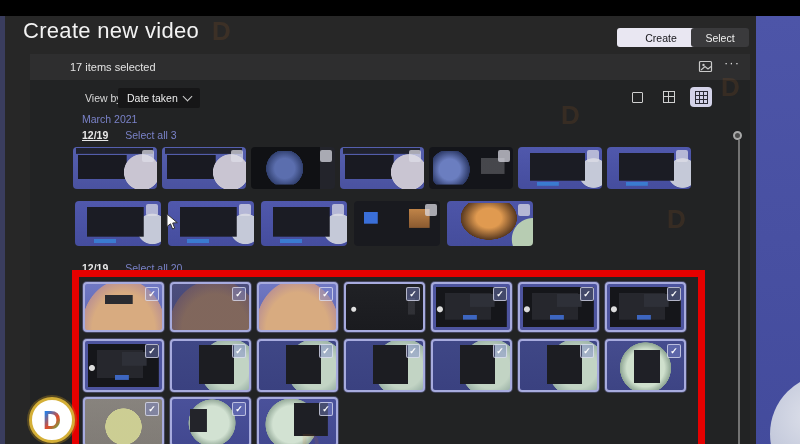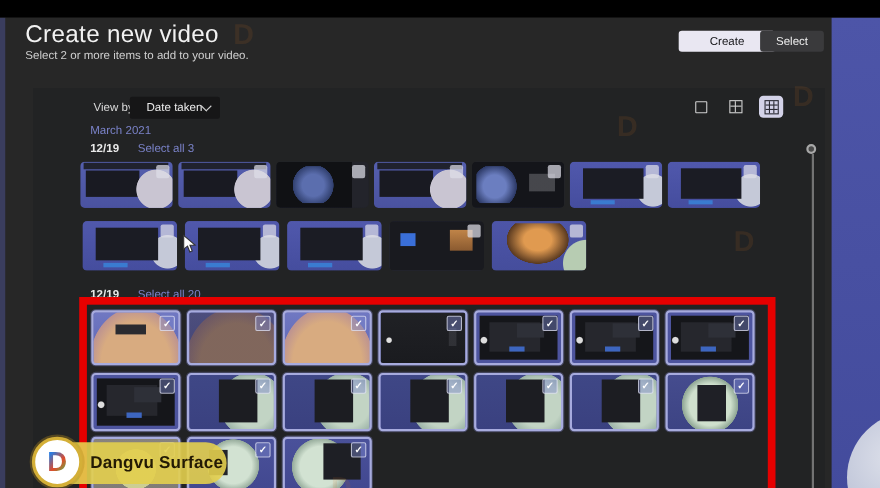--- a/index.html
+++ b/index.html
@@ -25,41 +25,41 @@
   .selbar{position:absolute;left:25px;top:38px;width:720px;height:26px;background:#2e2e2f;}
   .sel-status{position:absolute;left:40px;top:7px;font-size:11px;color:#e2e2e2;}
   .sel-photo{position:absolute;left:668px;top:5px;width:16px;height:16px;}
   .sel-more{position:absolute;left:694px;top:1px;font-size:13px;color:#dcdcdc;letter-spacing:1px;}
 
   
   .panel{position:absolute;left:25px;top:64px;width:720px;height:380px;background:#222324;}
 
   .viewby-label{position:absolute;left:55px;top:12px;font-size:10.5px;color:#dadada;}
   .dropdown{position:absolute;left:88px;top:8px;width:82px;height:20px;background:#161617;
-      border-radius:2px;display:flex;align-items:center;text-align:right;}
+      border-radius:2px;display:flex;align-items:center;}
   .dropdown .dd-text{font-size:10.5px;color:#ececec;padding-left:9px;flex:1;}
   .chev{width:6px;height:6px;border-right:1.4px solid #cfcfcf;border-bottom:1.4px solid #cfcfcf;
       transform:rotate(45deg);margin-right:9px;margin-top:-3px;}
 
   .viewtoggles{position:absolute;left:596px;top:5px;width:86px;height:24px;display:flex;align-items:center;gap:10px;}
   .vt{width:22px;height:20px;display:flex;align-items:center;justify-content:center;border-radius:4px;}
   .vt.active{background:#d3d2e8;}
   .ic-sq{width:9px;height:9px;border:1.3px solid #cfcfcf;border-radius:1px;}
   .ic-grid4{width:10px;height:10px;border:1.2px solid #cfcfcf;
       background:linear-gradient(#cfcfcf,#cfcfcf) 50% 0/1.2px 100% no-repeat,
                  linear-gradient(#cfcfcf,#cfcfcf) 0 50%/100% 1.2px no-repeat;}
   .ic-grid9{width:11px;height:11px;border:1.3px solid #2a2a34;
       background:linear-gradient(#2a2a34,#2a2a34) 33% 0/1.2px 100% no-repeat,
                  linear-gradient(#2a2a34,#2a2a34) 72% 0/1.2px 100% no-repeat,
                  linear-gradient(#2a2a34,#2a2a34) 0 33%/100% 1.2px no-repeat,
                  linear-gradient(#2a2a34,#2a2a34) 0 72%/100% 1.2px no-repeat;}
 
   .month-hdr{position:absolute;left:52px;top:33px;font-size:10.5px;color:#7a82c8;}
   .grp-row{position:absolute;left:52px;font-size:10.5px;}
-  .grp-date{color:#e8e8e8;font-weight:bold;}
+  .grp-date{color:#e8e8e8;font-weight:bold;text-decoration:underline;}
   .grp-select{color:#7a82c8;margin-left:14px;}
   .grp1{top:49px;}
   .grp2{top:182px;}
 
   
   .thumb{position:absolute;border-radius:4px;overflow:hidden;box-sizing:border-box;
       background-color:#3a3f6e;background-repeat:no-repeat;background-size:100% 100%;}
   .thumb.sel{border:2px solid #a7abde;box-shadow:0 0 0 1px rgba(130,135,200,.35);background-color:#4d549e;}
   .cb{position:absolute;top:3px;right:3px;width:12px;height:12px;border-radius:2px;
       background:rgba(222,222,232,.72);}
@@ -183,24 +183,32 @@
 </head>
 <body>
 
 <div id="stage">
 
   <div class="left-desktop"></div>
 
   <div class="appwin">
 
     <div class="title">Create new video</div>
-    <div class="subtitle">Select 2 or more items to add to your video.</div>
     <div class="btn btn-create">Create</div>
     <div class="btn btn-cancel">Select</div>
 
+    <div class="selbar">
+      <div class="sel-status">17 items selected</div>
+      <svg class="sel-photo" viewBox="0 0 16 16">
+        <rect x="1.5" y="2.5" width="12" height="10" rx="1" fill="none" stroke="#c9c9c9" stroke-width="1.2"></rect>
+        <circle cx="5.5" cy="6" r="1.2" fill="#c9c9c9"></circle>
+        <path d="M3 11 L7 7.5 L10 10 L13 7.5" fill="none" stroke="#c9c9c9" stroke-width="1.1"></path>
+      </svg>
+      <div class="sel-more">···</div>
+    </div>
 
     <div class="panel">
       <div class="viewby-label">View by:</div>
       <div class="dropdown">
         <span class="dd-text">Date taken</span>
         <span class="chev"></span>
       </div>
 
       <div class="viewtoggles">
         <div class="vt">
@@ -356,23 +364,20 @@
     <div class="faint-d" style="left:296px;top:412px;">D</div>
     <div class="faint-d" style="left:716px;top:56px;">D</div>
   </div>
 
   <div class="right-desktop">
     <div class="desk-sphere"></div>
   </div>
 
   <div class="red-rect"></div>
 
-  <div class="wm-pill">
-    <span class="wm-text">Dangvu Surface</span>
-  </div>
   <div class="wm-logo">
     <span class="wm-letter">D</span>
   </div>
 
   <svg class="cursor" width="13" height="18" viewBox="0 0 13 18">
     <polygon points="1,1 1,13.5 4.5,10.8 6.6,16 8.7,15.1 6.7,10 11.3,9.7" fill="#ffffff" stroke="#333" stroke-width="1"></polygon>
   </svg>
 </div>
 
 </body></html>

